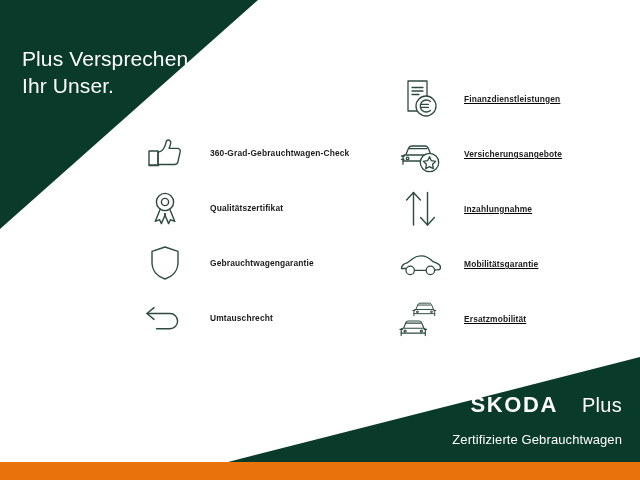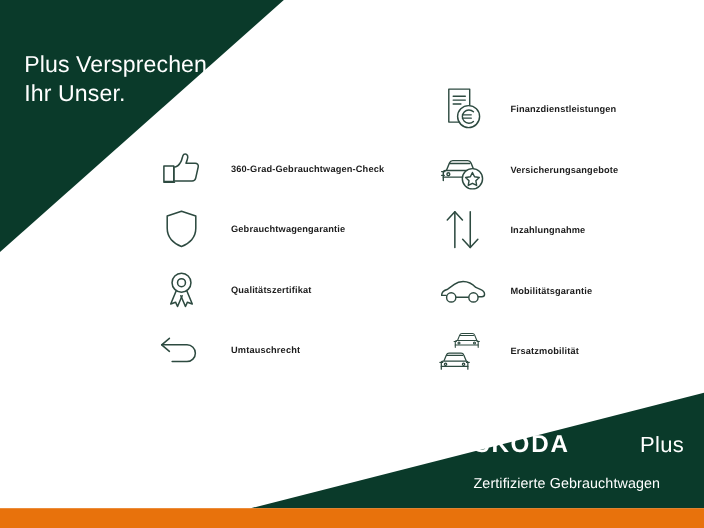--- a/index.html
+++ b/index.html
@@ -33,21 +33,21 @@
   .col-left  { left:142px; top:126px; width:230px; }
   .col-right { left:398px; top:72px;  width:230px; }
 
   .feature {
     position:relative;
     height:54px;
     display:flex;
     align-items:center;
   }
   .col-left  .feature { margin-bottom:1px; }
-  .col-right .feature { margin-bottom:1px; }
+  .col-right .feature { margin-bottom:1px;text-decoration:underline; }
 
   .feature-icon {
     width:46px;
     min-width:46px;
     height:46px;
     display:flex;
     align-items:center;
     justify-content:center;
   }
   .feature-icon svg { display:block; overflow:visible; }
@@ -66,21 +66,20 @@
     position:absolute;
     right:18px;
     bottom:32px;
     text-align:left;
     color:#ffffff;
   }
   .logo-row {
     display:flex;
     align-items:baseline;
     justify-content:flex-end;
-    gap:40px;
   }
   .logo-skoda {
     font-size:22px;
     font-weight:700;
     letter-spacing:1.6px;
     line-height:24px;
     color:#ffffff;
   }
   .logo-plus {
     font-size:20px;
@@ -125,36 +124,36 @@
           <path d="M13 19 c3 0 5-2 6.5-5 c1.2-2.4 1.2-5.5 2.6-6.6 c1.6-1.2 3.8 .2 3.6 2.6 c-.15 1.9-1 3.8-1.6 5.4 h8.3 c1.9 0 3.2 1.6 2.8 3.3 l-2.3 10.2 c-.3 1.5-1.7 2.6-3.3 2.6 H13 z"></path>
           <path d="M4 32.6 h9.6"></path>
         </svg>
       </span>
       <span class="feature-label">360-Grad-Gebrauchtwagen-Check</span>
     </div>
 
     <div class="feature">
       <span class="feature-icon">
         <svg width="40" height="40" viewBox="0 0 40 40" fill="none" stroke="#2d4a40" stroke-width="1.4" stroke-linejoin="round" stroke-linecap="round">
-          <path d="M20 4 L33 8.4 v11.2 c0 8.2-5.6 14-13 16.4 C12.6 33.6 7 27.8 7 19.6 V8.4 z"></path>
-        </svg>
-      </span>
-      <span class="feature-label">Gebrauchtwagengarantie</span>
-    </div>
-
-    <div class="feature">
-      <span class="feature-icon">
-        <svg width="40" height="40" viewBox="0 0 40 40" fill="none" stroke="#2d4a40" stroke-width="1.4" stroke-linejoin="round" stroke-linecap="round">
           <circle cx="20" cy="14" r="8.6"></circle>
           <circle cx="20" cy="14" r="3.6"></circle>
           <path d="M15.2 21.3 L10.2 33.4 L14.6 31.7 L16.4 35.6 L20.6 25.8"></path>
           <path d="M24.8 21.3 L29.8 33.4 L25.4 31.7 L23.6 35.6 L19.4 25.8"></path>
         </svg>
       </span>
       <span class="feature-label">Qualitätszertifikat</span>
+    </div>
+
+    <div class="feature">
+      <span class="feature-icon">
+        <svg width="40" height="40" viewBox="0 0 40 40" fill="none" stroke="#2d4a40" stroke-width="1.4" stroke-linejoin="round" stroke-linecap="round">
+          <path d="M20 4 L33 8.4 v11.2 c0 8.2-5.6 14-13 16.4 C12.6 33.6 7 27.8 7 19.6 V8.4 z"></path>
+        </svg>
+      </span>
+      <span class="feature-label">Gebrauchtwagengarantie</span>
     </div>
 
 
     <div class="feature">
       <span class="feature-icon">
         <svg width="42" height="40" viewBox="0 0 42 40" fill="none" stroke="#2d4a40" stroke-width="1.4" stroke-linejoin="round" stroke-linecap="round">
           <path d="M3 15.5 h23 a7.6 7.6 0 0 1 0 15.2 H12.5"></path>
           <path d="M10 9.6 L3 15.5 L10 21.4"></path>
         </svg>
       </span>

